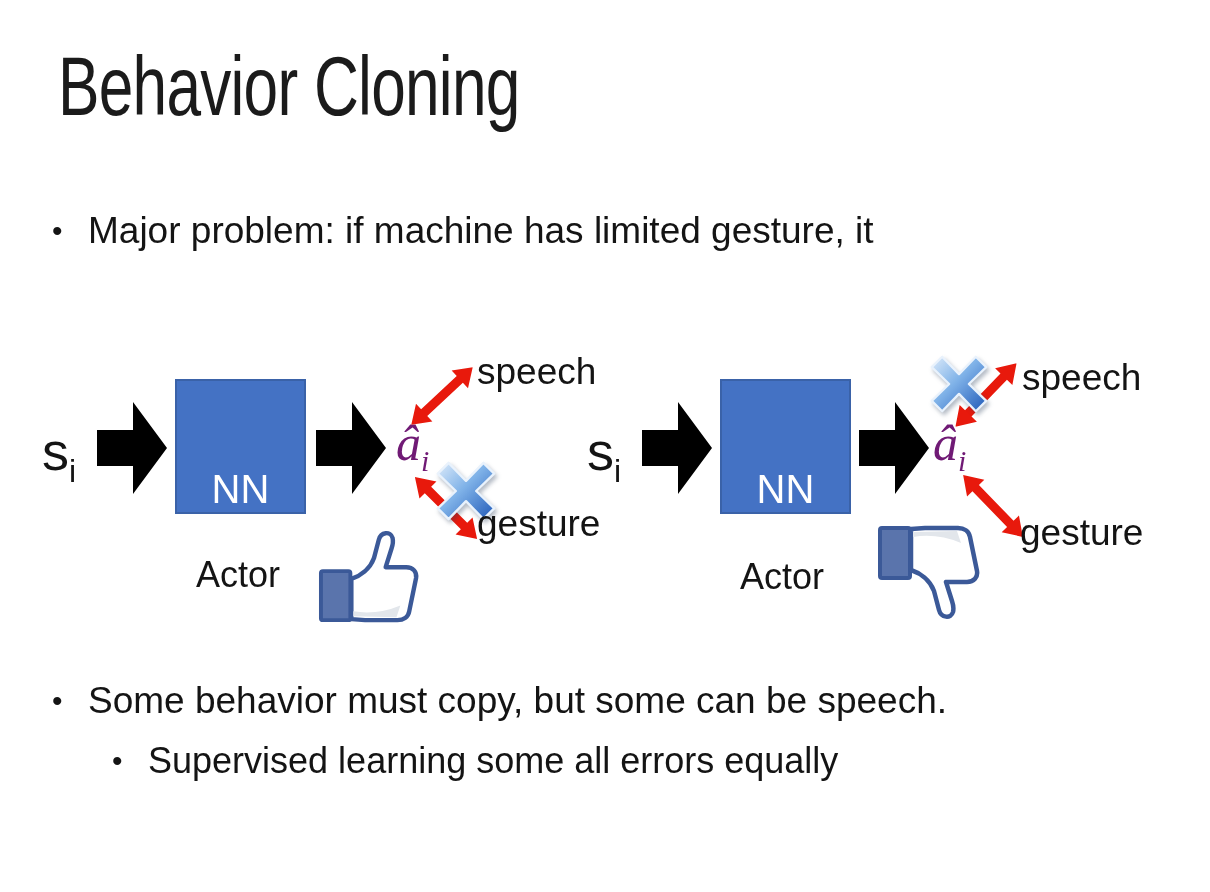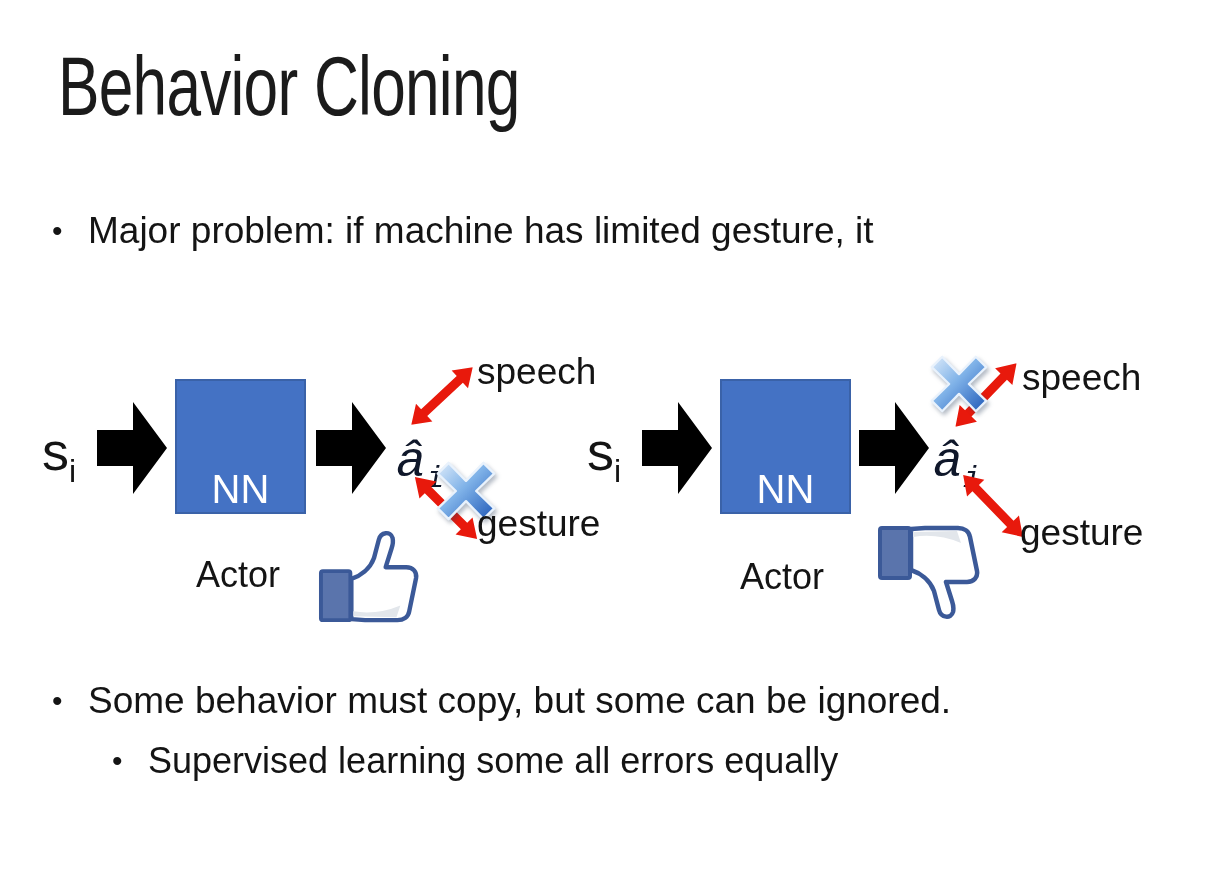--- a/index.html
+++ b/index.html
@@ -33,21 +33,21 @@
     background:var(--nn-fill);border:2px solid var(--nn-border);
     display:flex;align-items:flex-end;justify-content:center;
     color:var(--nn-text);font-size:40px;
   }
   .nn-left{left:175px;} .nn-right{left:720px;}
 
   .io-label{position:absolute;color:var(--text);font-size:54px;white-space:nowrap;}
   .io-label sub{font-size:32px;line-height:0;}
   .si-left{left:42px;top:420px;} .si-right{left:587px;top:420px;}
 
-  .ahat{position:absolute;font-family:Liberation Mono, monospace;font-style:italic;font-size:50px;color:#0f172a;white-space:nowrap;margin-top:20px;}
+  .ahat{position:absolute;font-family:Liberation Serif, serif;font-style:italic;font-size:50px;color:#701a75;white-space:nowrap;}
   .ahat sub{font-size:30px;line-height:0;font-style:italic;}
   .ahat-left{left:396px;top:414px;} .ahat-right{left:933px;top:414px;}
 
   .black-arrow{position:absolute;width:70px;height:96px;top:400px;}
   .black-arrow svg{width:100%;height:100%;display:block;}
   .black-arrow polygon{fill:var(--black-arrow);}
   .ba-l1{left:97px;} .ba-l2{left:316px;} .ba-r1{left:642px;} .ba-r2{left:859px;}
 
   .red-arrow{position:absolute;height:26px;}
   .red-arrow svg{width:100%;height:100%;display:block;}
@@ -193,21 +193,21 @@
   <div class="thumb thumb-down">
     <svg viewBox="0 0 104 100">
       <rect x="3" y="44" width="30" height="50" rx="2" fill="var(--thumb-cuff)" stroke="var(--thumb-outline)" stroke-width="4"></rect>
       <path d="M34,93 L34,52 C43,49 53,42 57,31 L62,12 C64,4 74,3 76,10 C77,14 76,18 75,21 L69,40 L90,40 C97,40 101,45 100,51 L93,85 C92,91 87,94 81,94 L48,94 Z" fill="var(--thumb-hand)" stroke="var(--thumb-outline)" stroke-width="4.5" stroke-linejoin="round"></path>
       <path d="M36,90 L80,91 L84,79 Q60,89 36,85 Z" fill="#E2E6EB" stroke="none"></path>
     </svg>
   </div>
 
   <div class="bullet-row row-some">
     <span class="marker">•</span>
-    <div>Some behavior must copy, but some can be ignored.</div>
+    <div>Some behavior must copy, but some can be speech.</div>
   </div>
 
   <div class="bullet-row row-supervised">
     <span class="marker">•</span>
     <div>Supervised learning some all errors equally</div>
   </div>
 
 </div>
 
 </body></html>

